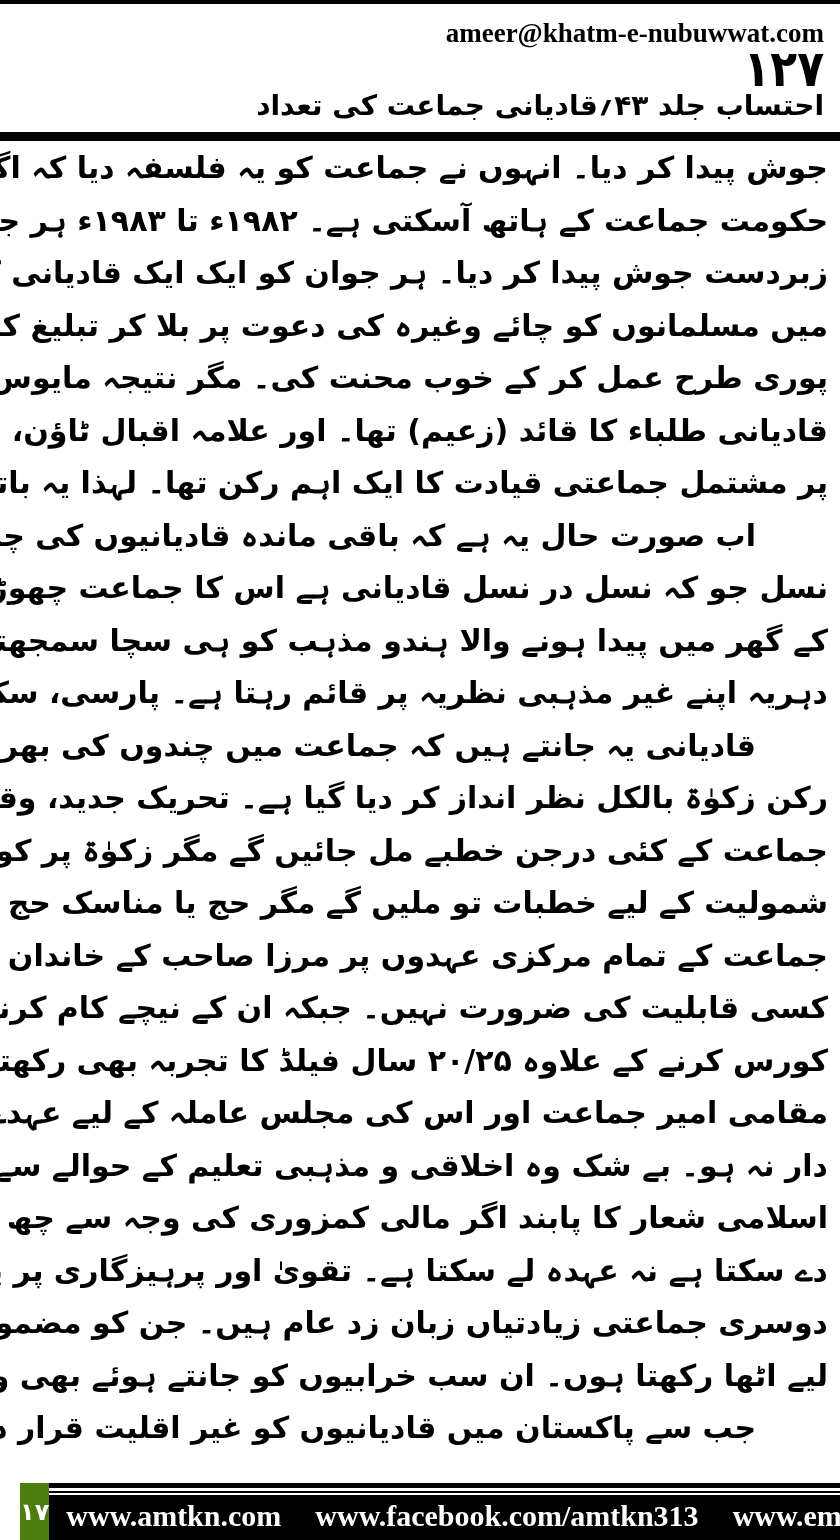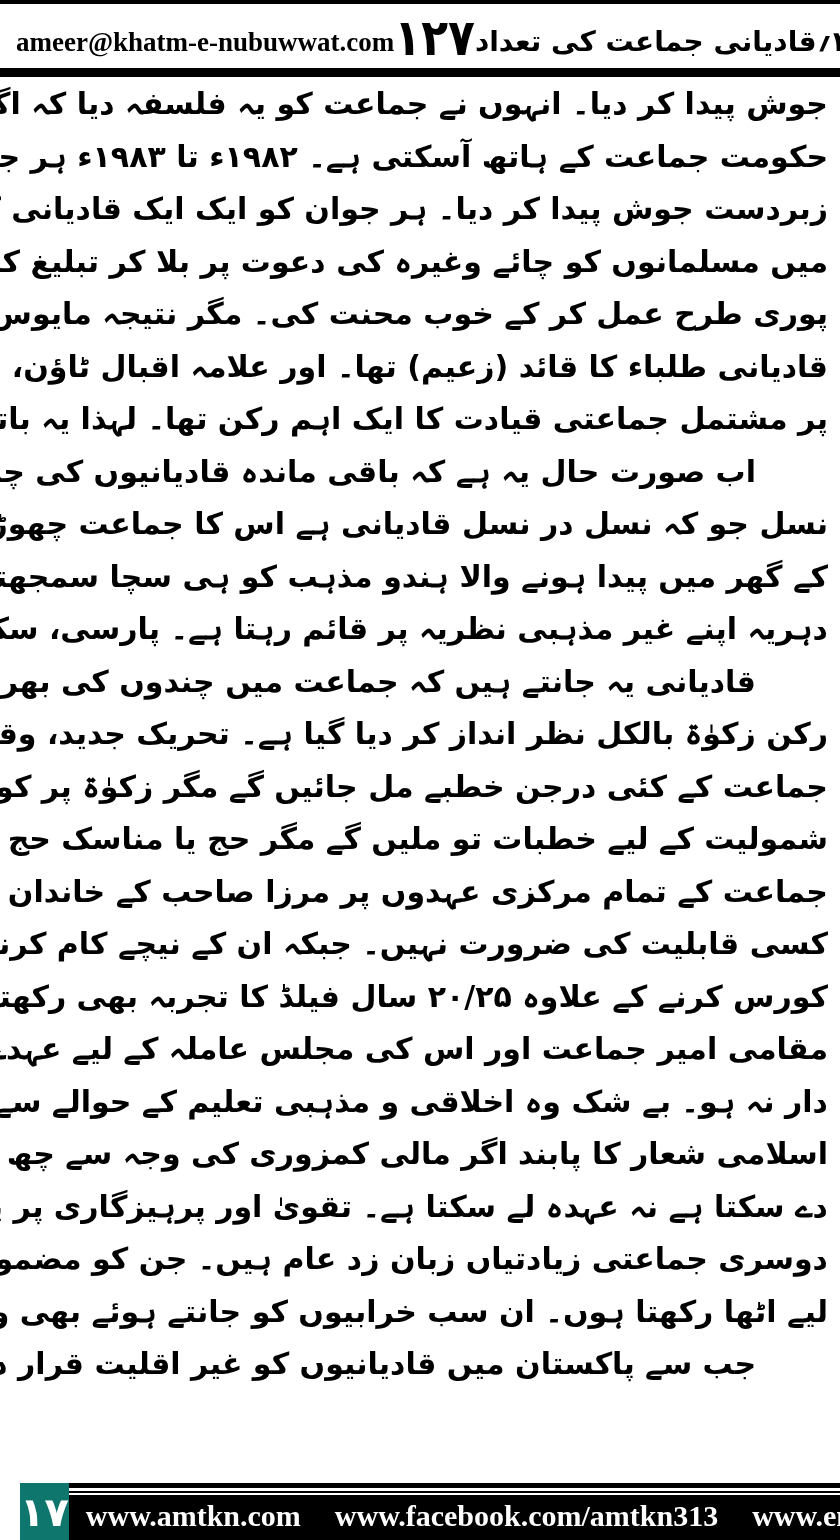--- a/index.html
+++ b/index.html
@@ -3,21 +3,21 @@
 <meta charset="utf-8">
 <style>
   html,body{margin:0;padding:0;}
   body{
     width:840px;height:1540px;background:#fff;position:relative;
     font-family:"DejaVu Sans",sans-serif;color:#000;overflow:hidden;
   }
   .top-rule{position:absolute;top:0;left:0;width:840px;height:4px;background:#000;}
   .header{
     display:flex;align-items:flex-end;justify-content:space-between;
-    padding:18px 16px 0 16px;direction:ltr;
+    padding:18px 16px 0 16px;direction:ltr;flex-direction:column;
   }
   .hdr-email{
     font-family:"Liberation Serif","DejaVu Serif",serif;
     font-weight:bold;font-size:27px;letter-spacing:0px;white-space:nowrap;
   }
   .hdr-num{
     font-weight:bold;font-size:44px;line-height:40px;direction:rtl;white-space:nowrap;
     transform:scaleY(1.15);
   }
   .hdr-title{
@@ -31,23 +31,23 @@
     font-weight:bold;font-size:30px;line-height:52.5px;height:52.5px;
     text-align:justify;text-align-last:justify;white-space:nowrap;overflow:visible;
   }
   .bl.ind{padding-right:72px;}
   .bl.ctr{text-align:center;text-align-last:center;}
   .footer{
     position:absolute;left:0;bottom:0;width:840px;height:57px;
     display:flex;align-items:stretch;
   }
   .pg-box{
-    width:82px;margin-left:20px;background:#0f766e;color:#fff;
+    width:82px;margin-left:20px;background:#4d7c0f;color:#fff;
     display:flex;align-items:center;justify-content:center;
-    font-weight:bold;font-size:40px;direction:rtl;
+    font-weight:bold;font-size:24px;direction:rtl;
   }
   .links-bar{
     flex:1;color:#fff;display:flex;align-items:flex-end;justify-content:center;
     background:linear-gradient(to bottom,#000 0,#000 5px,#fff 5px,#fff 8px,#000 8px,#000 10px,#fff 10px,#fff 12px,#000 12px,#000 100%);
     padding-bottom:7px;
   }
   .links-bar span{
     font-family:"Liberation Serif","DejaVu Serif",serif;
     font-weight:bold;font-size:30px;white-space:nowrap;margin:0 17px;
   }

